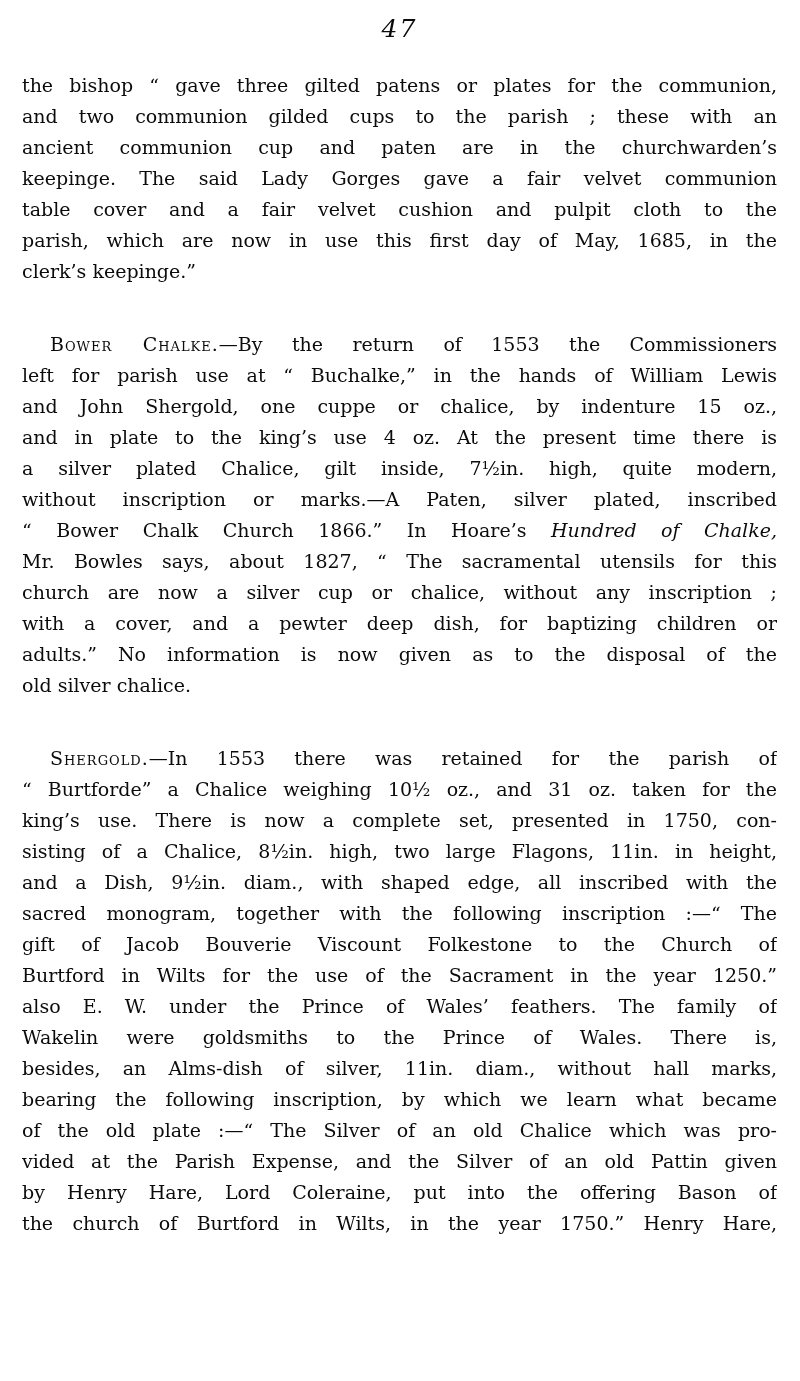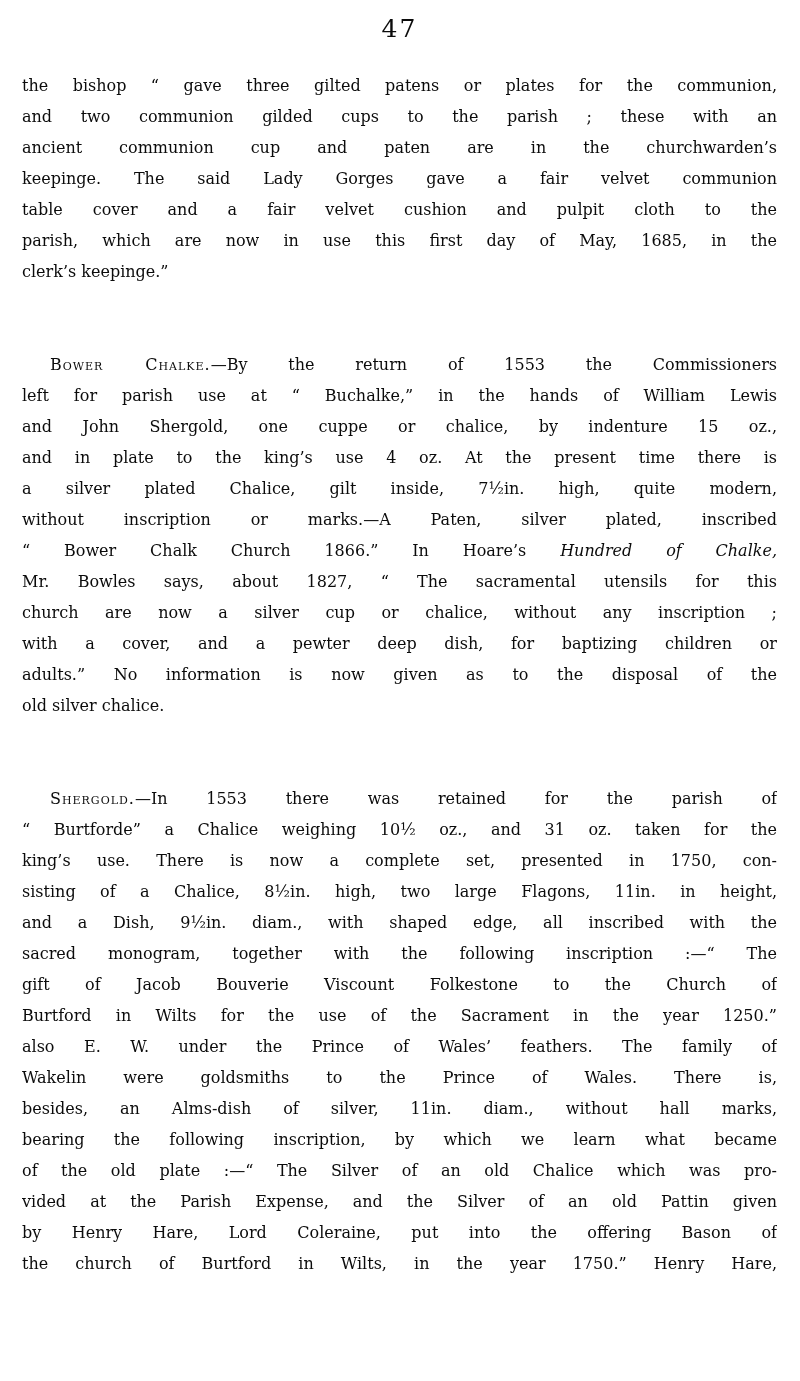--- a/index.html
+++ b/index.html
@@ -16,25 +16,26 @@
     width: 800px;
     height: 1381px;
     padding: 14px 23px 0 22px;
   }
   .pageno {
     text-align: center;
     font-size: 25px;
     line-height: 30px;
     letter-spacing: 2px;
     margin-bottom: 26px;
+    font-style: italic;
   }
   .para { margin: 0; }
-  .para + .para { margin-top: 62px; }
+  .para + .para { margin-top: 42px; }
   .line {
-    font-size: 16px;
+    font-size: 19px;
     line-height: 31px;
     height: 31px;
     overflow: hidden;
     text-align: justify;
     text-align-last: justify;
   }
   .line.end { text-align-last: left; }
   .line.indent { text-indent: 28px; }
   .sc { font-variant: small-caps; letter-spacing: 1px; }
   .i  { font-style: italic; }

